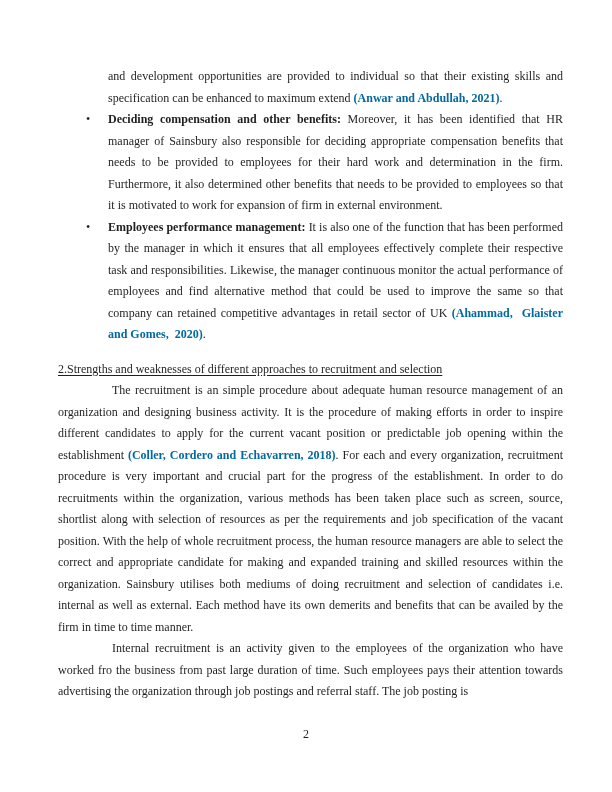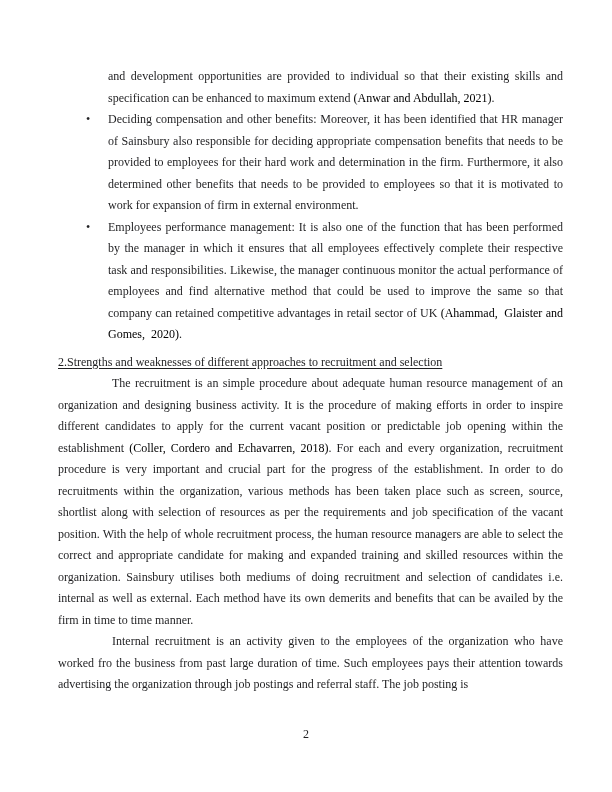--- a/index.html
+++ b/index.html
@@ -34,33 +34,34 @@
   .block.bullet {
     margin-left: 50px;
     position: relative;
   }
   .block.bullet .marker {
     position: absolute;
     left: -22px;
     top: 0;
   }
   .block.heading {
-    margin-top: 6px;
+    margin-top: 13px;
     text-align: left;
     text-decoration: underline;
     text-underline-offset: 2px;
   }
   .block.body {
     text-indent: 54px;
   }
   .seg-bold {
-    font-weight: normal;
+    font-weight: bold;
   }
   .seg-citation {
-    color: #000000;
+    color: #0369a1;
+    font-weight: bold;
   }
   .footer {
     position: absolute;
     left: 0;
     top: 724px;
     width: 612px;
     text-align: center;
     font-family: "Liberation Serif", "DejaVu Serif", serif;
     font-size: 12px;
     color: #1f1f21;

